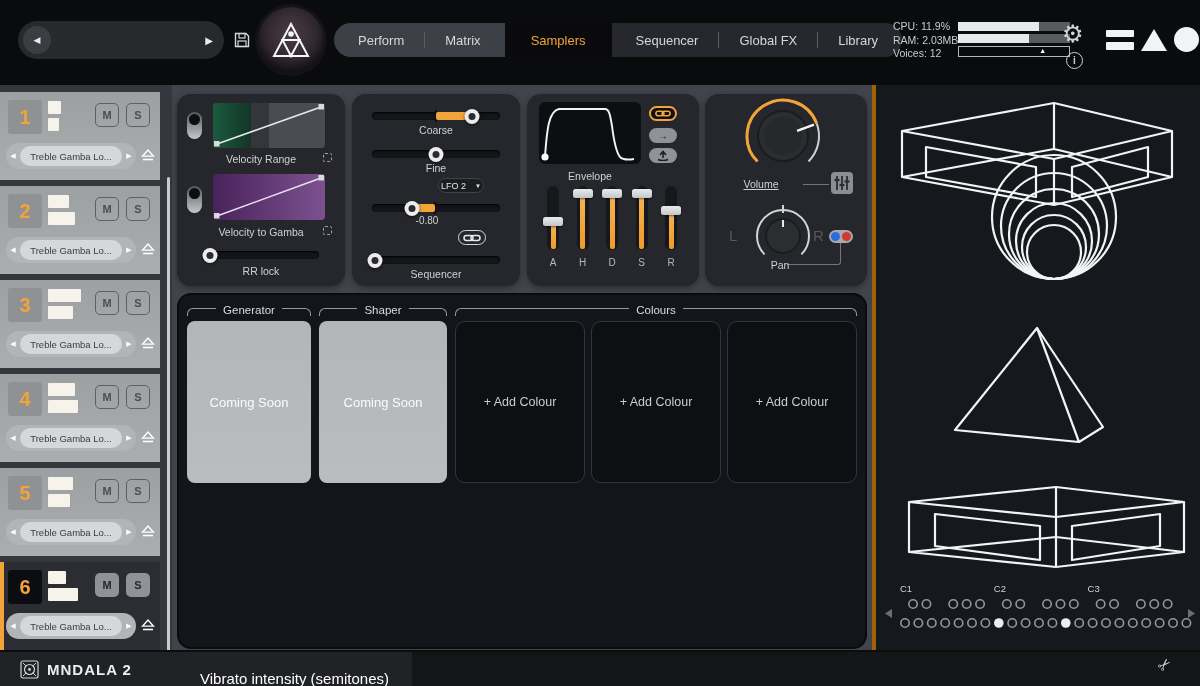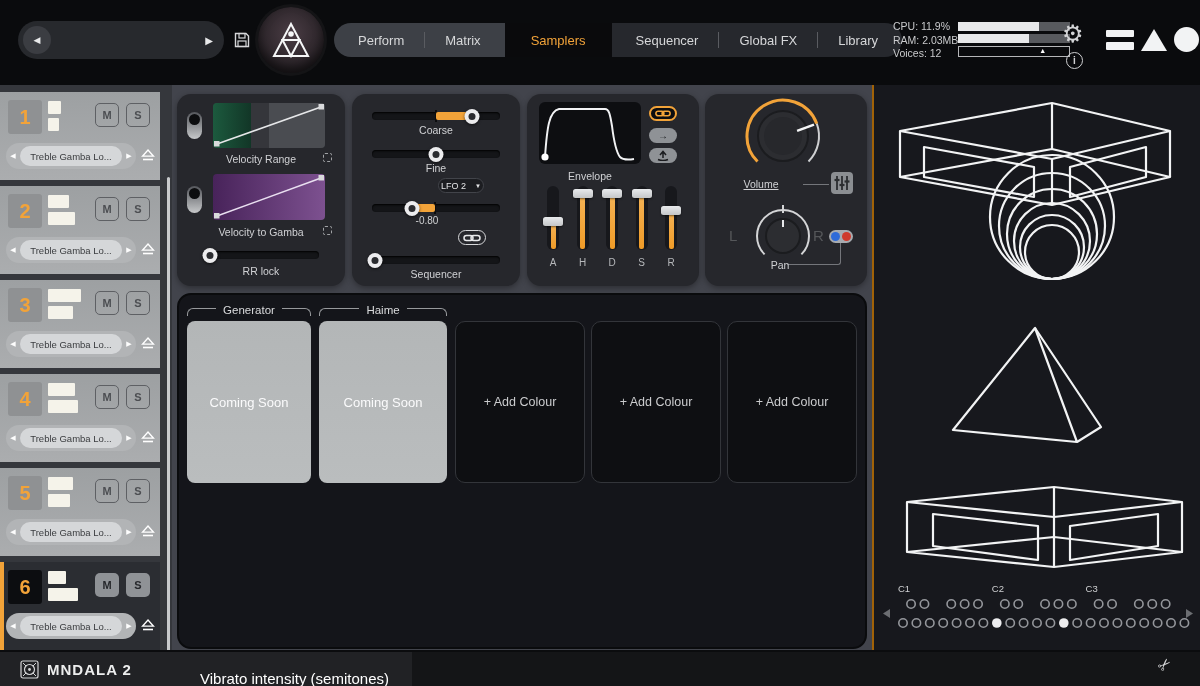--- a/index.html
+++ b/index.html
@@ -115,21 +115,21 @@
   #shaper-bracket{left:140px;width:128px;}
   #colours-bracket{left:276px;width:402px;}
   .light-card{position:absolute;top:26px;height:162px;background:linear-gradient(180deg,#b3b6b7,#babdbe);border-radius:8px;color:#fbfbfc;font-size:13px;display:flex;align-items:center;justify-content:center;}
   #gen-card{left:8px;width:124px;}
   #shaper-card{left:140px;width:128px;}
   #colour-cards{position:absolute;left:276px;top:26px;width:402px;height:162px;display:flex;gap:6px;}
   .colour-card{width:130px;height:162px;background:#0e0f12;border:1.5px solid #33353a;border-radius:10px;color:#cbccCF;font-size:12.5px;display:flex;align-items:center;justify-content:center;color:#cbccce;}
   #fx-placeholder{position:absolute;left:2px;right:2px;top:194px;bottom:4px;background:#3b3e45;border-radius:12px;display:flex;align-items:center;justify-content:center;font-size:14px;font-weight:600;color:#eff0f2;}
 
   
-  #rightpanel{position:absolute;left:872px;top:85px;width:328px;height:565px;background:#17181d;border-left:2px solid #a16207;}
+  #rightpanel{position:absolute;left:872px;top:85px;width:328px;height:565px;background:#17181d;border-left:4px solid #a16207;}
   #rightpanel svg{position:absolute;}
   .wire{stroke:#f2f3f4;fill:none;stroke-width:2.2;stroke-linejoin:round;}
 
   
   #footer{position:absolute;left:0;top:650px;width:1200px;height:36px;background:#141517;border-top:2px solid #0b0c0e;}
   #footer-left{position:absolute;left:0;top:0;width:412px;height:34px;background:#212225;display:flex;align-items:center;padding-left:20px;gap:8px;}
   #brand{font-size:15px;font-weight:800;letter-spacing:1px;color:#eceded;}
   #status{position:absolute;left:200px;top:0;height:52px;display:flex;align-items:center;font-size:15px;color:#ffffff;}
   #footer-right{position:absolute;left:955px;top:0;height:34px;display:flex;align-items:center;gap:10px;color:#dcdde0;font-size:13.5px;}
   #scissors-icon{position:absolute;left:1158px;top:3px;font-size:16px;color:#d4d5d7;transform:rotate(-45deg);font-family:"DejaVu Sans",sans-serif;}
@@ -498,21 +498,26 @@
     </div>
 
     <div id="bigpanel">
       <div class="bracket" id="gen-bracket">
         <span class="bl"></span>
           <span class="bt">Generator</span>
           <span class="br"></span>
       </div>
       <div class="bracket" id="shaper-bracket">
         <span class="bl"></span>
-          <span class="bt">Haime</span>
+          <span class="bt">Shaper</span>
+          <span class="br"></span>
+      </div>
+      <div class="bracket" id="colours-bracket">
+        <span class="bl"></span>
+          <span class="bt">Colours</span>
           <span class="br"></span>
       </div>
       <div class="light-card" id="gen-card">Coming Soon</div>
       <div class="light-card" id="shaper-card">Coming Soon</div>
       <div id="colour-cards">
           <div class="colour-card">+ Add Colour</div>
           <div class="colour-card">+ Add Colour</div>
           <div class="colour-card">+ Add Colour</div>
         </div>
     </div>

